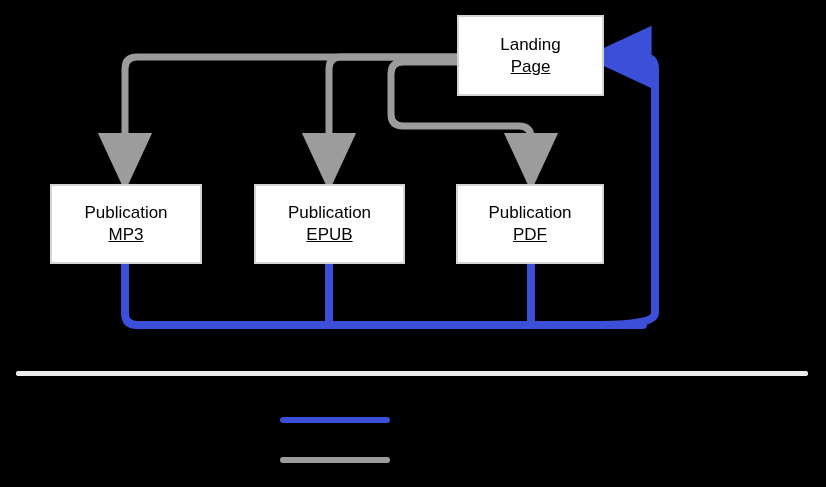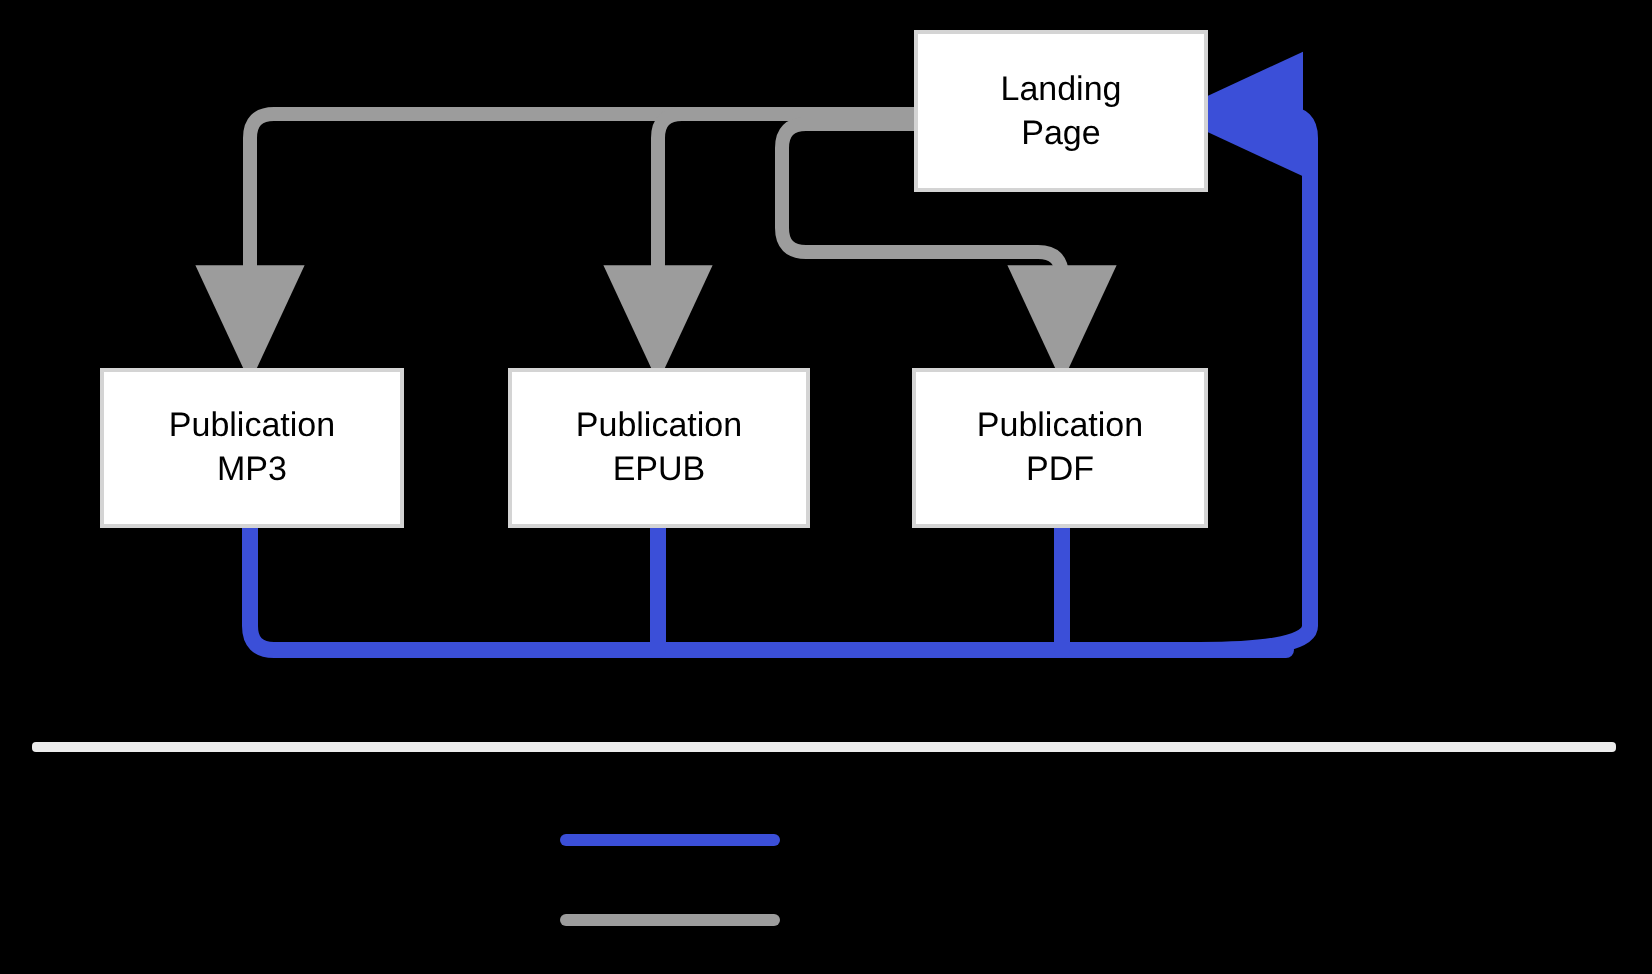--- a/index.html
+++ b/index.html
@@ -22,21 +22,21 @@
     border: 2px solid #d4d4d4;
     display: flex;
     flex-direction: column;
     align-items: center;
     justify-content: center;
     color: #000000;
     font-size: 17px;
     line-height: 22px;
     text-align: center;
   }
-  .node .line2 { display: block; }
+  .node .line2 { display: block; text-decoration: underline; }
   svg.edges {
     position: absolute;
     left: 0;
     top: 0;
     width: 826px;
     height: 487px;
     pointer-events: none;
   }
   .divider {
     position: absolute;

